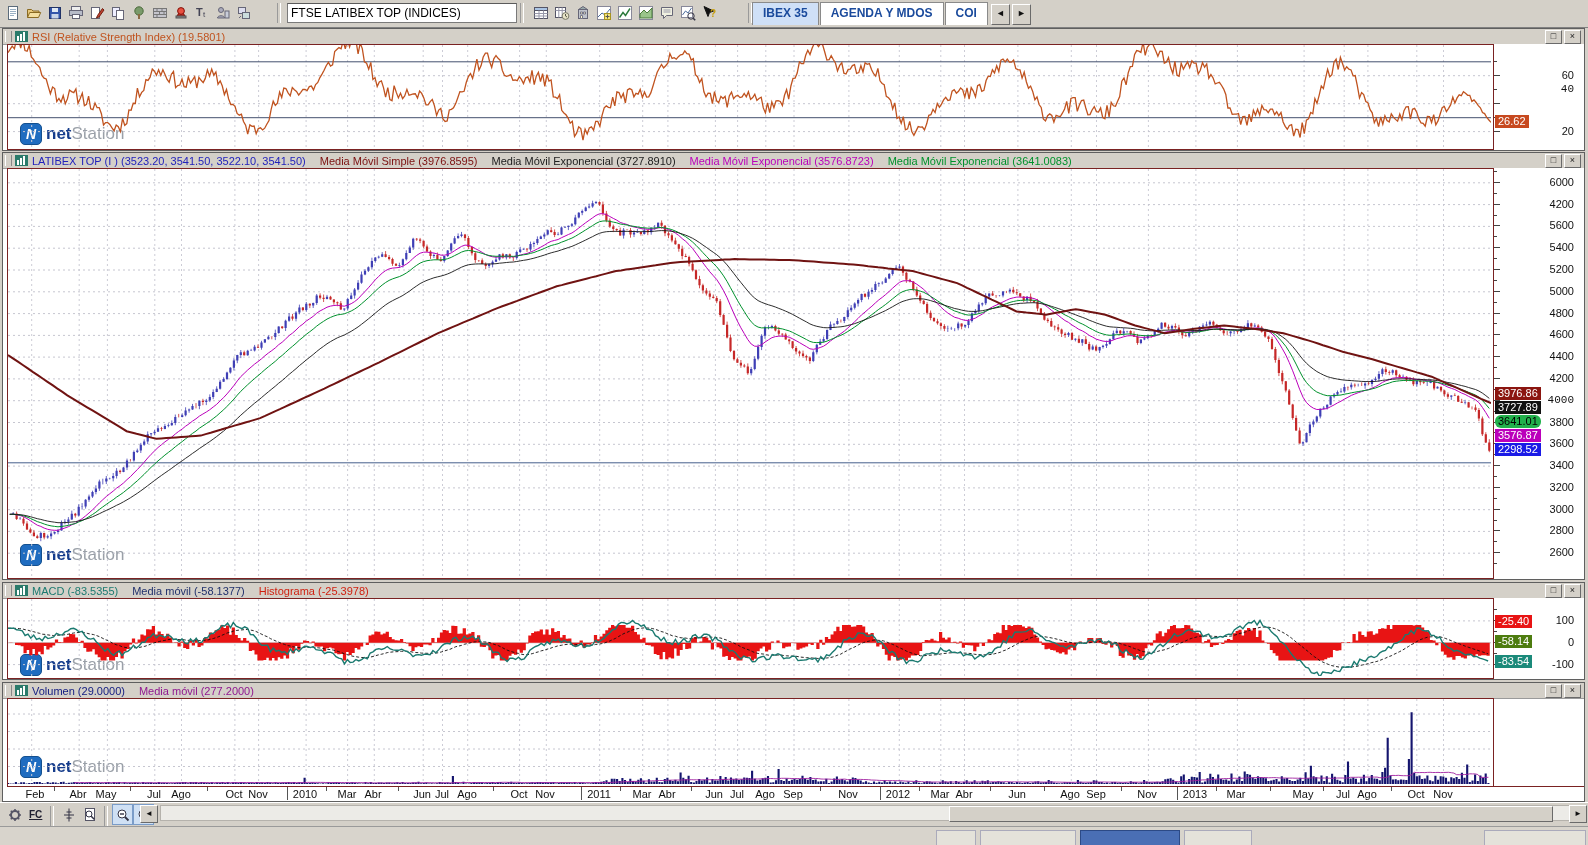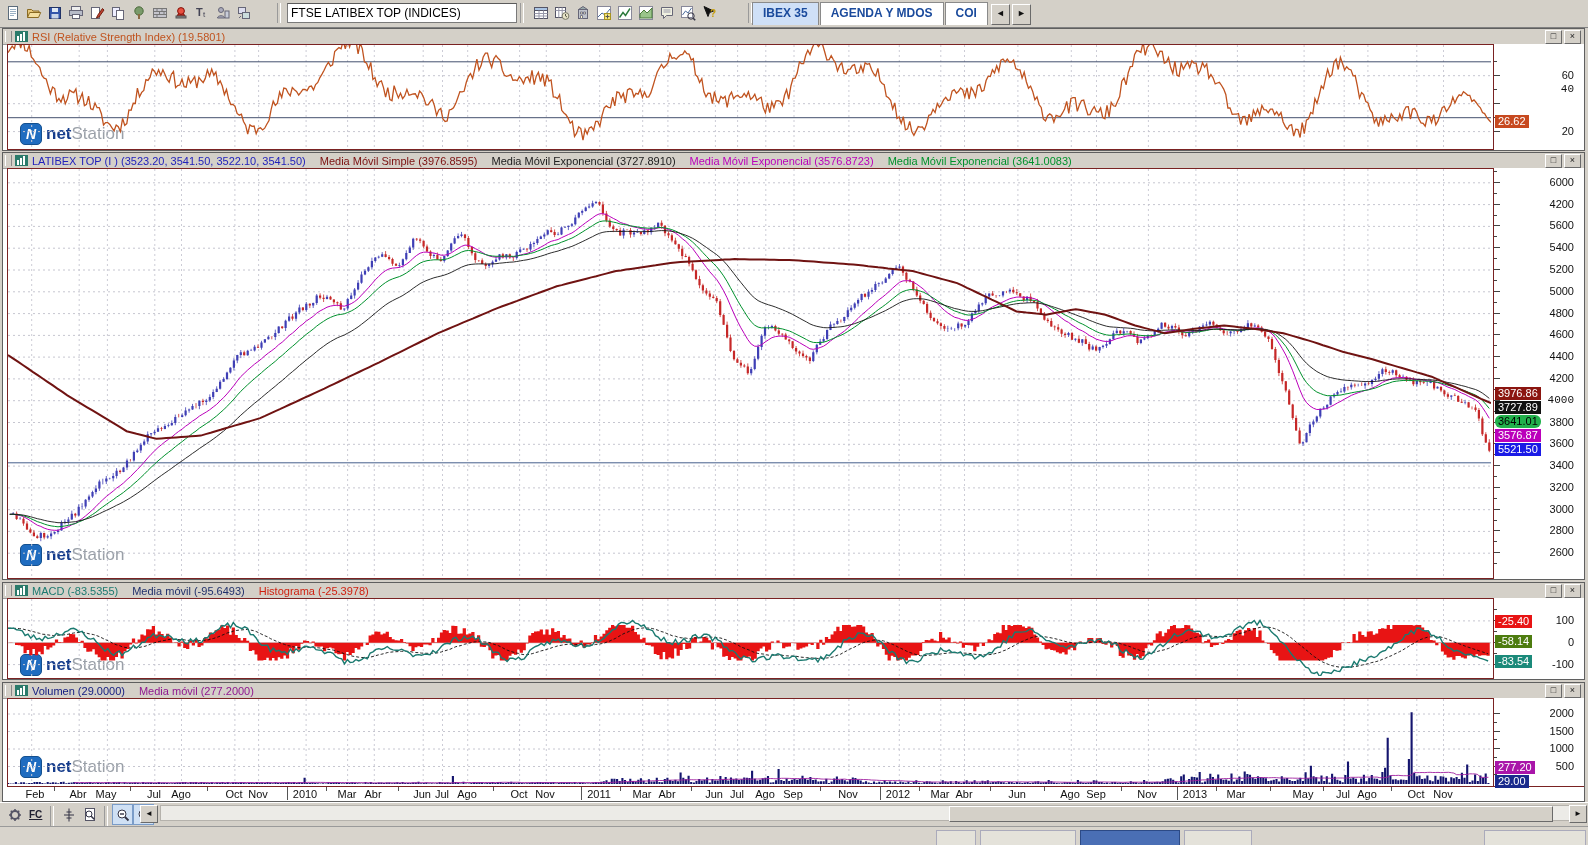--- a/index.html
+++ b/index.html
@@ -334,35 +334,35 @@
           <div class="tickmark" style="top: 112px; width: 3px;"></div>
           <div class="tickmark" style="top: 90px; width: 3px;"></div>
           <div class="tickmark" style="top: 68px; width: 3px;"></div>
           <div class="tickmark" style="top: 47px; width: 3px;"></div>
           <div class="tickmark" style="top: 25px; width: 3px;"></div>
           <div class="tickmark" style="top: 3px; width: 3px;"></div>
           <div class="badge" style="top: 219px; background: rgb(139, 21, 16); color: rgb(255, 255, 255);">3976.86</div>
           <div class="badge" style="top: 233px; background: rgb(17, 17, 17); color: rgb(255, 255, 255);">3727.89</div>
           <div class="badge" style="top: 247px; background: rgb(34, 177, 76); color: rgb(0, 0, 0); border-radius: 6px;">3641.01</div>
           <div class="badge" style="top: 261px; background: rgb(187, 0, 187); color: rgb(255, 255, 255);">3576.87</div>
-          <div class="badge" style="top: 275px; background: rgb(26, 26, 230); color: rgb(255, 255, 255);">5521.50</div>
+          <div class="badge" style="top: 275px; background: rgb(26, 26, 230); color: rgb(255, 255, 255);">2298.52</div>
         </div>
     </div>
   </div>
 
   <div class="panel" id="panel-macd" style="top:582px;height:98px;">
     <div class="phdr">
       <div class="phdr-grip"></div>
       <svg class="phdr-icon" viewBox="0 0 13 11">
           <rect width="13" height="11" fill="#2a7a6a"></rect>
           <rect x="2" y="5" width="2" height="5" fill="#fff"></rect>
           <rect x="5" y="3" width="2" height="7" fill="#fff"></rect>
           <rect x="8" y="1" width="2" height="9" fill="#fff"></rect>
         </svg>
-      <div class="legend" id="legend-macd"><span style="color: rgb(27, 122, 112);">MACD (-83.5355)</span><span style="color: rgb(32, 48, 108);">Media móvil (-95.6493)</span><span style="color: rgb(208, 32, 16);">Histograma (-25.3978)</span></div>
+      <div class="legend" id="legend-macd"><span style="color: rgb(27, 122, 112);">MACD (-83.5355)</span><span style="color: rgb(32, 48, 108);">Media móvil (-58.1377)</span><span style="color: rgb(208, 32, 16);">Histograma (-25.3978)</span></div>
       <div class="phdr-btns">
         <div class="wbtn">□</div>
         <div class="wbtn">×</div>
       </div>
     </div>
     <div class="pbody">
       <div class="plot" id="plot-macd">
           <svg width="1483" height="77">
             <path d="M23.7,0V77M71.2,0V77M99.4,0V77M146.8,0V77M173.5,0V77M226.9,0V77M250.6,0V77M298.1,0V77M339.6,0V77M366.3,0V77M415.2,0V77M434.5,0V77M459.7,0V77M511.6,0V77M538.3,0V77M591.7,0V77M634.7,0V77M659.9,0V77M707.4,0V77M729.6,0V77M757.8,0V77M786.0,0V77M840.9,0V77M891.3,0V77M932.8,0V77M956.5,0V77M1009.9,0V77M1063.3,0V77M1088.5,0V77M1140.4,0V77M1187.9,0V77M1229.4,0V77M1296.1,0V77M1336.2,0V77M1359.9,0V77M1408.8,0V77M1435.5,0V77" stroke="#ccccd6" stroke-width="1" stroke-dasharray="2,3" fill="none"></path>
             <path d="M0,21.9H1483M0,65.6H1483" stroke="#c6c6d0" stroke-width="1" stroke-dasharray="2,3" fill="none"></path>
@@ -415,36 +415,20 @@
             <path d="M23.7,0V85M71.2,0V85M99.4,0V85M146.8,0V85M173.5,0V85M226.9,0V85M250.6,0V85M298.1,0V85M339.6,0V85M366.3,0V85M415.2,0V85M434.5,0V85M459.7,0V85M511.6,0V85M538.3,0V85M591.7,0V85M634.7,0V85M659.9,0V85M707.4,0V85M729.6,0V85M757.8,0V85M786.0,0V85M840.9,0V85M891.3,0V85M932.8,0V85M956.5,0V85M1009.9,0V85M1063.3,0V85M1088.5,0V85M1140.4,0V85M1187.9,0V85M1229.4,0V85M1296.1,0V85M1336.2,0V85M1359.9,0V85M1408.8,0V85M1435.5,0V85" stroke="#ccccd6" stroke-width="1" stroke-dasharray="2,3" fill="none"></path>
             <path d="M0,67.5H1483M0,50.0H1483M0,32.5H1483M0,15.0H1483" stroke="#c6c6d0" stroke-width="1" stroke-dasharray="2,3" fill="none"></path>
             <path d="M0.0,85L0.0,84.1M2.6,85L2.6,84.4M5.3,85L5.3,84.4M7.9,85L7.9,83.1M10.6,85L10.6,84.4M13.2,85L13.2,83.2M15.9,85L15.9,83.3M18.5,85L18.5,84.4M21.2,85L21.2,84.0M23.8,85L23.8,83.9M26.5,85L26.5,83.1M29.1,85L29.1,82.9M31.8,85L31.8,83.0M34.4,85L34.4,83.9M37.1,85L37.1,84.4M39.7,85L39.7,82.9M42.4,85L42.4,83.7M45.0,85L45.0,83.2M47.7,85L47.7,83.4M50.3,85L50.3,84.3M53.0,85L53.0,82.9M55.6,85L55.6,82.8M58.3,85L58.3,84.2M60.9,85L60.9,83.7M63.6,85L63.6,83.4M66.2,85L66.2,82.9M68.9,85L68.9,83.6M71.5,85L71.5,83.9M74.2,85L74.2,83.6M76.8,85L76.8,84.1M79.4,85L79.4,83.6M82.1,85L82.1,83.1M84.7,85L84.7,84.1M87.4,85L87.4,84.2M90.0,85L90.0,84.0M92.7,85L92.7,84.1M95.3,85L95.3,84.2M98.0,85L98.0,83.4M100.6,85L100.6,83.1M103.3,85L103.3,84.3M105.9,85L105.9,82.9M108.6,85L108.6,83.4M111.2,85L111.2,82.9M113.9,85L113.9,84.4M116.5,85L116.5,83.2M119.2,85L119.2,84.3M121.8,85L121.8,83.8M124.5,85L124.5,83.8M127.1,85L127.1,83.6M129.8,85L129.8,83.7M132.4,85L132.4,84.3M135.1,85L135.1,83.1M137.7,85L137.7,83.7M140.4,85L140.4,83.4M143.0,85L143.0,83.5M145.7,85L145.7,83.9M148.3,85L148.3,83.9M150.9,85L150.9,82.9M153.6,85L153.6,83.7M156.2,85L156.2,83.7M158.9,85L158.9,84.1M161.5,85L161.5,84.2M164.2,85L164.2,84.3M166.8,85L166.8,84.1M169.5,85L169.5,83.6M172.1,85L172.1,83.4M174.8,85L174.8,83.1M177.4,85L177.4,83.0M180.1,85L180.1,84.2M182.7,85L182.7,83.0M185.4,85L185.4,83.3M188.0,85L188.0,83.1M190.7,85L190.7,84.1M193.3,85L193.3,83.0M196.0,85L196.0,83.4M198.6,85L198.6,83.7M201.3,85L201.3,83.9M203.9,85L203.9,83.2M206.6,85L206.6,84.3M209.2,85L209.2,83.5M211.9,85L211.9,83.7M214.5,85L214.5,82.9M217.2,85L217.2,84.0M219.8,85L219.8,83.0M222.5,85L222.5,84.3M225.1,85L225.1,83.2M227.7,85L227.7,83.2M230.4,85L230.4,83.8M233.0,85L233.0,82.9M235.7,85L235.7,83.6M238.3,85L238.3,84.3M241.0,85L241.0,84.1M243.6,85L243.6,83.5M246.3,85L246.3,84.0M248.9,85L248.9,82.9M251.6,85L251.6,83.8M254.2,85L254.2,83.6M256.9,85L256.9,83.9M259.5,85L259.5,83.1M262.2,85L262.2,83.4M264.8,85L264.8,84.3M267.5,85L267.5,83.2M270.1,85L270.1,84.0M272.8,85L272.8,83.9M275.4,85L275.4,83.4M278.1,85L278.1,83.6M280.7,85L280.7,82.9M283.4,85L283.4,83.6M286.0,85L286.0,82.9M288.7,85L288.7,84.0M291.3,85L291.3,83.3M294.0,85L294.0,83.4M296.6,85L296.6,78.7M299.2,85L299.2,84.0M301.9,85L301.9,83.9M304.5,85L304.5,83.6M307.2,85L307.2,84.1M309.8,85L309.8,84.3M312.5,85L312.5,84.4M315.1,85L315.1,84.2M317.8,85L317.8,84.5M320.4,85L320.4,83.2M323.1,85L323.1,84.0M325.7,85L325.7,83.5M328.4,85L328.4,83.3M331.0,85L331.0,83.9M333.7,85L333.7,84.2M336.3,85L336.3,84.3M339.0,85L339.0,83.4M341.6,85L341.6,84.0M344.3,85L344.3,83.2M346.9,85L346.9,83.8M349.6,85L349.6,84.2M352.2,85L352.2,84.4M354.9,85L354.9,84.4M357.5,85L357.5,82.9M360.2,85L360.2,84.3M362.8,85L362.8,83.1M365.5,85L365.5,84.0M368.1,85L368.1,84.1M370.8,85L370.8,83.6M373.4,85L373.4,83.4M376.0,85L376.0,83.9M378.7,85L378.7,83.5M381.3,85L381.3,83.5M384.0,85L384.0,84.2M386.6,85L386.6,83.8M389.3,85L389.3,83.2M391.9,85L391.9,83.9M394.6,85L394.6,82.9M397.2,85L397.2,84.1M399.9,85L399.9,83.9M402.5,85L402.5,84.0M405.2,85L405.2,83.5M407.8,85L407.8,83.6M410.5,85L410.5,82.8M413.1,85L413.1,84.2M415.8,85L415.8,84.1M418.4,85L418.4,83.5M421.1,85L421.1,84.5M423.7,85L423.7,84.3M426.4,85L426.4,84.4M429.0,85L429.0,84.3M431.7,85L431.7,83.0M434.3,85L434.3,83.4M437.0,85L437.0,84.1M439.6,85L439.6,83.6M442.3,85L442.3,83.9M444.9,85L444.9,77.0M447.5,85L447.5,83.0M450.2,85L450.2,83.5M452.8,85L452.8,84.5M455.5,85L455.5,82.8M458.1,85L458.1,84.4M460.8,85L460.8,84.4M463.4,85L463.4,84.1M466.1,85L466.1,83.0M468.7,85L468.7,83.6M471.4,85L471.4,83.3M474.0,85L474.0,83.2M476.7,85L476.7,84.2M479.3,85L479.3,83.8M482.0,85L482.0,83.9M484.6,85L484.6,83.0M487.3,85L487.3,84.1M489.9,85L489.9,82.9M492.6,85L492.6,82.9M495.2,85L495.2,84.0M497.9,85L497.9,84.0M500.5,85L500.5,82.9M503.2,85L503.2,82.8M505.8,85L505.8,83.7M508.5,85L508.5,84.0M511.1,85L511.1,83.6M513.8,85L513.8,83.9M516.4,85L516.4,84.3M519.1,85L519.1,84.2M521.7,85L521.7,83.8M524.3,85L524.3,83.2M527.0,85L527.0,83.8M529.6,85L529.6,82.9M532.3,85L532.3,83.0M534.9,85L534.9,83.5M537.6,85L537.6,83.3M540.2,85L540.2,83.4M542.9,85L542.9,83.2M545.5,85L545.5,83.1M548.2,85L548.2,84.4M550.8,85L550.8,83.9M553.5,85L553.5,83.3M556.1,85L556.1,83.4M558.8,85L558.8,83.5M561.4,85L561.4,83.3M564.1,85L564.1,84.2M566.7,85L566.7,83.0M569.4,85L569.4,84.2M572.0,85L572.0,83.6M574.7,85L574.7,83.5M577.3,85L577.3,84.2M580.0,85L580.0,84.5M582.6,85L582.6,84.3M585.3,85L585.3,83.4M587.9,85L587.9,83.0M590.6,85L590.6,83.3M593.2,85L593.2,82.8M595.8,85L595.8,82.3M598.5,85L598.5,81.2M601.1,85L601.1,83.1M603.8,85L603.8,79.8M606.4,85L606.4,79.7M609.1,85L609.1,79.9M611.7,85L611.7,81.9M614.4,85L614.4,78.9M617.0,85L617.0,80.9M619.7,85L619.7,83.0M622.3,85L622.3,79.7M625.0,85L625.0,82.1M627.6,85L627.6,82.4M630.3,85L630.3,80.7M632.9,85L632.9,79.3M635.6,85L635.6,81.7M638.2,85L638.2,83.7M640.9,85L640.9,80.3M643.5,85L643.5,82.5M646.2,85L646.2,82.6M648.8,85L648.8,78.7M651.5,85L651.5,82.9M654.1,85L654.1,83.2M656.8,85L656.8,79.9M659.4,85L659.4,78.8M662.1,85L662.1,80.9M664.7,85L664.7,81.9M667.4,85L667.4,80.7M670.0,85L670.0,82.3M672.6,85L672.6,73.5M675.3,85L675.3,78.7M677.9,85L677.9,80.3M680.6,85L680.6,76.7M683.2,85L683.2,83.0M685.9,85L685.9,83.4M688.5,85L688.5,82.0M691.2,85L691.2,80.0M693.8,85L693.8,81.4M696.5,85L696.5,80.8M699.1,85L699.1,78.5M701.8,85L701.8,83.6M704.4,85L704.4,79.9M707.1,85L707.1,81.4M709.7,85L709.7,81.5M712.4,85L712.4,77.0M715.0,85L715.0,80.8M717.7,85L717.7,78.0M720.3,85L720.3,81.5M723.0,85L723.0,78.4M725.6,85L725.6,80.3M728.3,85L728.3,79.5M730.9,85L730.9,81.0M733.6,85L733.6,80.3M736.2,85L736.2,78.6M738.9,85L738.9,78.7M741.5,85L741.5,79.0M744.1,85L744.1,71.7M746.8,85L746.8,79.8M749.4,85L749.4,81.5M752.1,85L752.1,80.7M754.7,85L754.7,79.3M757.4,85L757.4,78.8M760.0,85L760.0,77.1M762.7,85L762.7,83.5M765.3,85L765.3,83.2M768.0,85L768.0,81.2M770.6,85L770.6,70.0M773.3,85L773.3,80.9M775.9,85L775.9,82.0M778.6,85L778.6,79.4M781.2,85L781.2,82.0M783.9,85L783.9,80.8M786.5,85L786.5,79.8M789.2,85L789.2,80.8M791.8,85L791.8,80.0M794.5,85L794.5,76.7M797.1,85L797.1,79.6M799.8,85L799.8,80.8M802.4,85L802.4,77.9M805.1,85L805.1,81.0M807.7,85L807.7,80.5M810.4,85L810.4,82.5M813.0,85L813.0,82.2M815.7,85L815.7,82.3M818.3,85L818.3,79.7M820.9,85L820.9,84.0M823.6,85L823.6,82.5M826.2,85L826.2,79.6M828.9,85L828.9,77.6M831.5,85L831.5,80.7M834.2,85L834.2,80.0M836.8,85L836.8,81.2M839.5,85L839.5,82.6M842.1,85L842.1,80.2M844.8,85L844.8,78.4M847.4,85L847.4,79.0M850.1,85L850.1,80.8M852.7,85L852.7,81.4M855.4,85L855.4,83.2M858.0,85L858.0,82.3M860.7,85L860.7,83.5M863.3,85L863.3,83.9M866.0,85L866.0,82.5M868.6,85L868.6,83.7M871.3,85L871.3,82.7M873.9,85L873.9,83.5M876.6,85L876.6,81.3M879.2,85L879.2,83.2M881.9,85L881.9,82.5M884.5,85L884.5,83.4M887.2,85L887.2,82.6M889.8,85L889.8,83.9M892.4,85L892.4,82.6M895.1,85L895.1,83.2M897.7,85L897.7,83.7M900.4,85L900.4,82.5M903.0,85L903.0,84.3M905.7,85L905.7,82.7M908.3,85L908.3,81.3M911.0,85L911.0,83.7M913.6,85L913.6,84.3M916.3,85L916.3,82.9M918.9,85L918.9,82.3M921.6,85L921.6,82.5M924.2,85L924.2,83.3M926.9,85L926.9,83.6M929.5,85L929.5,84.2M932.2,85L932.2,83.3M934.8,85L934.8,81.2M937.5,85L937.5,82.6M940.1,85L940.1,83.3M942.8,85L942.8,82.3M945.4,85L945.4,84.2M948.1,85L948.1,82.1M950.7,85L950.7,83.1M953.4,85L953.4,84.1M956.0,85L956.0,82.8M958.7,85L958.7,81.3M961.3,85L961.3,83.5M964.0,85L964.0,82.9M966.6,85L966.6,81.3M969.2,85L969.2,83.6M971.9,85L971.9,83.5M974.5,85L974.5,81.7M977.2,85L977.2,82.3M979.8,85L979.8,81.3M982.5,85L982.5,83.4M985.1,85L985.1,83.0M987.8,85L987.8,83.1M990.4,85L990.4,82.3M993.1,85L993.1,83.0M995.7,85L995.7,83.3M998.4,85L998.4,84.2M1001.0,85L1001.0,83.1M1003.7,85L1003.7,83.0M1006.3,85L1006.3,83.9M1009.0,85L1009.0,82.9M1011.6,85L1011.6,83.5M1014.3,85L1014.3,84.1M1016.9,85L1016.9,83.5M1019.6,85L1019.6,82.9M1022.2,85L1022.2,84.0M1024.9,85L1024.9,83.5M1027.5,85L1027.5,82.6M1030.2,85L1030.2,82.2M1032.8,85L1032.8,83.4M1035.5,85L1035.5,83.3M1038.1,85L1038.1,83.1M1040.7,85L1040.7,80.9M1043.4,85L1043.4,82.3M1046.0,85L1046.0,83.6M1048.7,85L1048.7,84.1M1051.3,85L1051.3,84.2M1054.0,85L1054.0,84.2M1056.6,85L1056.6,83.2M1059.3,85L1059.3,83.3M1061.9,85L1061.9,83.3M1064.6,85L1064.6,83.6M1067.2,85L1067.2,84.0M1069.9,85L1069.9,80.9M1072.5,85L1072.5,82.8M1075.2,85L1075.2,83.8M1077.8,85L1077.8,83.9M1080.5,85L1080.5,83.6M1083.1,85L1083.1,83.3M1085.8,85L1085.8,81.3M1088.4,85L1088.4,81.5M1091.1,85L1091.1,83.0M1093.7,85L1093.7,82.9M1096.4,85L1096.4,83.9M1099.0,85L1099.0,83.4M1101.7,85L1101.7,84.2M1104.3,85L1104.3,83.1M1107.0,85L1107.0,83.1M1109.6,85L1109.6,83.7M1112.3,85L1112.3,83.5M1114.9,85L1114.9,83.9M1117.5,85L1117.5,83.5M1120.2,85L1120.2,83.9M1122.8,85L1122.8,82.3M1125.5,85L1125.5,83.1M1128.1,85L1128.1,83.2M1130.8,85L1130.8,84.2M1133.4,85L1133.4,83.5M1136.1,85L1136.1,81.0M1138.7,85L1138.7,82.5M1141.4,85L1141.4,82.9M1144.0,85L1144.0,83.6M1146.7,85L1146.7,83.1M1149.3,85L1149.3,82.8M1152.0,85L1152.0,83.0M1154.6,85L1154.6,82.3M1157.3,85L1157.3,80.3M1159.9,85L1159.9,79.8M1162.6,85L1162.6,79.2M1165.2,85L1165.2,80.7M1167.9,85L1167.9,82.6M1170.5,85L1170.5,83.4M1173.2,85L1173.2,77.3M1175.8,85L1175.8,75.5M1178.5,85L1178.5,83.3M1181.1,85L1181.1,80.1M1183.8,85L1183.8,77.7M1186.4,85L1186.4,77.9M1189.0,85L1189.0,78.5M1191.7,85L1191.7,73.0M1194.3,85L1194.3,83.5M1197.0,85L1197.0,82.5M1199.6,85L1199.6,79.2M1202.3,85L1202.3,74.7M1204.9,85L1204.9,78.1M1207.6,85L1207.6,80.4M1210.2,85L1210.2,75.6M1212.9,85L1212.9,79.9M1215.5,85L1215.5,80.8M1218.2,85L1218.2,80.5M1220.8,85L1220.8,81.7M1223.5,85L1223.5,74.5M1226.1,85L1226.1,82.6M1228.8,85L1228.8,80.4M1231.4,85L1231.4,77.5M1234.1,85L1234.1,82.1M1236.7,85L1236.7,72.5M1239.4,85L1239.4,75.0M1242.0,85L1242.0,75.8M1244.7,85L1244.7,78.6M1247.3,85L1247.3,79.7M1250.0,85L1250.0,77.3M1252.6,85L1252.6,78.2M1255.3,85L1255.3,78.7M1257.9,85L1257.9,79.2M1260.5,85L1260.5,81.9M1263.2,85L1263.2,81.4M1265.8,85L1265.8,80.7M1268.5,85L1268.5,80.0M1271.1,85L1271.1,82.4M1273.8,85L1273.8,77.3M1276.4,85L1276.4,79.6M1279.1,85L1279.1,79.1M1281.7,85L1281.7,81.0M1284.4,85L1284.4,81.9M1287.0,85L1287.0,82.0M1289.7,85L1289.7,80.5M1292.3,85L1292.3,78.8M1295.0,85L1295.0,82.1M1297.6,85L1297.6,73.2M1300.3,85L1300.3,79.3M1302.9,85L1302.9,66.8M1305.6,85L1305.6,77.3M1308.2,85L1308.2,78.2M1310.9,85L1310.9,82.4M1313.5,85L1313.5,76.4M1316.2,85L1316.2,82.0M1318.8,85L1318.8,77.3M1321.5,85L1321.5,83.4M1324.1,85L1324.1,74.7M1326.8,85L1326.8,77.8M1329.4,85L1329.4,80.7M1332.1,85L1332.1,81.7M1334.7,85L1334.7,83.3M1337.3,85L1337.3,75.9M1340.0,85L1340.0,62.6M1342.6,85L1342.6,79.5M1345.3,85L1345.3,78.4M1347.9,85L1347.9,79.7M1350.6,85L1350.6,83.6M1353.2,85L1353.2,79.4M1355.9,85L1355.9,75.8M1358.5,85L1358.5,82.2M1361.2,85L1361.2,79.1M1363.8,85L1363.8,76.1M1366.5,85L1366.5,79.6M1369.1,85L1369.1,79.7M1371.8,85L1371.8,81.2M1374.4,85L1374.4,73.0M1377.1,85L1377.1,68.8M1379.7,85L1379.7,38.8M1382.4,85L1382.4,76.6M1385.0,85L1385.0,80.4M1387.7,85L1387.7,80.3M1390.3,85L1390.3,81.3M1393.0,85L1393.0,80.4M1395.6,85L1395.6,80.7M1398.3,85L1398.3,81.1M1400.9,85L1400.9,59.9M1403.6,85L1403.6,13.3M1406.2,85L1406.2,73.9M1408.9,85L1408.9,77.3M1411.5,85L1411.5,76.5M1414.1,85L1414.1,80.1M1416.8,85L1416.8,79.6M1419.4,85L1419.4,76.6M1422.1,85L1422.1,81.2M1424.7,85L1424.7,82.3M1427.4,85L1427.4,76.8M1430.0,85L1430.0,80.8M1432.7,85L1432.7,77.2M1435.3,85L1435.3,77.4M1438.0,85L1438.0,78.8M1440.6,85L1440.6,82.5M1443.3,85L1443.3,78.2M1445.9,85L1445.9,79.3M1448.6,85L1448.6,78.1M1451.2,85L1451.2,80.1M1453.9,85L1453.9,73.7M1456.5,85L1456.5,78.7M1459.2,85L1459.2,65.4M1461.8,85L1461.8,83.0M1464.5,85L1464.5,81.5M1467.1,85L1467.1,75.5M1469.8,85L1469.8,81.9M1472.4,85L1472.4,76.6M1475.1,85L1475.1,78.7M1477.7,85L1477.7,74.5M1480.4,85L1480.4,84.0" stroke="#14146e" stroke-width="2.1185714285714288" fill="none"></path>
             <path d="M66.2,83.6L68.9,83.6L71.5,83.6L74.2,83.5L76.8,83.6L79.4,83.5L82.1,83.6L84.7,83.6L87.4,83.5L90.0,83.5L92.7,83.6L95.3,83.6L98.0,83.6L100.6,83.7L103.3,83.6L105.9,83.6L108.6,83.6L111.2,83.6L113.9,83.6L116.5,83.6L119.2,83.6L121.8,83.7L124.5,83.7L127.1,83.7L129.8,83.7L132.4,83.7L135.1,83.7L137.7,83.7L140.4,83.7L143.0,83.7L145.7,83.7L148.3,83.7L150.9,83.7L153.6,83.7L156.2,83.7L158.9,83.7L161.5,83.7L164.2,83.7L166.8,83.7L169.5,83.7L172.1,83.7L174.8,83.7L177.4,83.7L180.1,83.7L182.7,83.7L185.4,83.7L188.0,83.7L190.7,83.6L193.3,83.6L196.0,83.6L198.6,83.6L201.3,83.6L203.9,83.6L206.6,83.6L209.2,83.6L211.9,83.6L214.5,83.6L217.2,83.6L219.8,83.6L222.5,83.6L225.1,83.6L227.7,83.6L230.4,83.5L233.0,83.5L235.7,83.5L238.3,83.5L241.0,83.5L243.6,83.5L246.3,83.6L248.9,83.5L251.6,83.5L254.2,83.6L256.9,83.6L259.5,83.6L262.2,83.6L264.8,83.6L267.5,83.6L270.1,83.6L272.8,83.6L275.4,83.6L278.1,83.6L280.7,83.6L283.4,83.6L286.0,83.6L288.7,83.6L291.3,83.6L294.0,83.6L296.6,83.6L299.2,83.4L301.9,83.4L304.5,83.4L307.2,83.4L309.8,83.4L312.5,83.4L315.1,83.4L317.8,83.5L320.4,83.5L323.1,83.5L325.7,83.5L328.4,83.5L331.0,83.5L333.7,83.5L336.3,83.6L339.0,83.6L341.6,83.5L344.3,83.6L346.9,83.6L349.6,83.6L352.2,83.6L354.9,83.7L357.5,83.7L360.2,83.7L362.8,83.7L365.5,83.9L368.1,83.9L370.8,83.9L373.4,83.9L376.0,83.9L378.7,83.9L381.3,83.8L384.0,83.8L386.6,83.8L389.3,83.8L391.9,83.8L394.6,83.8L397.2,83.8L399.9,83.8L402.5,83.8L405.2,83.7L407.8,83.8L410.5,83.7L413.1,83.7L415.8,83.7L418.4,83.7L421.1,83.7L423.7,83.7L426.4,83.8L429.0,83.8L431.7,83.8L434.3,83.8L437.0,83.7L439.6,83.8L442.3,83.8L444.9,83.8L447.5,83.5L450.2,83.5L452.8,83.5L455.5,83.5L458.1,83.5L460.8,83.5L463.4,83.5L466.1,83.5L468.7,83.5L471.4,83.5L474.0,83.5L476.7,83.5L479.3,83.5L482.0,83.5L484.6,83.5L487.3,83.5L489.9,83.5L492.6,83.4L495.2,83.3L497.9,83.3L500.5,83.4L503.2,83.4L505.8,83.3L508.5,83.3L511.1,83.3L513.8,83.6L516.4,83.6L519.1,83.6L521.7,83.6L524.3,83.7L527.0,83.6L529.6,83.6L532.3,83.6L534.9,83.5L537.6,83.5L540.2,83.5L542.9,83.6L545.5,83.5L548.2,83.5L550.8,83.5L553.5,83.5L556.1,83.5L558.8,83.5L561.4,83.6L564.1,83.5L566.7,83.5L569.4,83.5L572.0,83.6L574.7,83.6L577.3,83.6L580.0,83.6L582.6,83.6L585.3,83.6L587.9,83.6L590.6,83.5L593.2,83.6L595.8,83.5L598.5,83.5L601.1,83.4L603.8,83.4L606.4,83.3L609.1,83.1L611.7,83.0L614.4,82.9L617.0,82.7L619.7,82.6L622.3,82.6L625.0,82.4L627.6,82.4L630.3,82.4L632.9,82.2L635.6,82.1L638.2,82.0L640.9,82.0L643.5,81.8L646.2,81.8L648.8,81.7L651.5,81.5L654.1,81.5L656.8,81.5L659.4,81.3L662.1,81.2L664.7,81.1L667.4,81.1L670.0,81.0L672.6,81.1L675.3,80.9L677.9,80.8L680.6,80.8L683.2,80.7L685.9,80.8L688.5,80.8L691.2,80.9L693.8,80.8L696.5,80.8L699.1,80.8L701.8,80.7L704.4,80.8L707.1,80.7L709.7,80.7L712.4,80.7L715.0,80.4L717.7,80.5L720.3,80.3L723.0,80.3L725.6,80.2L728.3,80.3L730.9,80.2L733.6,80.2L736.2,80.2L738.9,80.0L741.5,80.2L744.1,80.2L746.8,79.9L749.4,80.0L752.1,79.9L754.7,79.8L757.4,79.7L760.0,79.7L762.7,79.5L765.3,79.6L768.0,79.8L770.6,79.7L773.3,79.3L775.9,79.3L778.6,79.3L781.2,79.4L783.9,79.5L786.5,79.6L789.2,79.5L791.8,79.6L794.5,79.6L797.1,79.5L799.8,79.4L802.4,79.4L805.1,79.4L807.7,79.5L810.4,79.6L813.0,80.0L815.7,80.1L818.3,80.1L820.9,80.1L823.6,80.3L826.2,80.4L828.9,80.5L831.5,80.3L834.2,80.2L836.8,80.1L839.5,80.6L842.1,80.7L844.8,80.6L847.4,80.5L850.1,80.4L852.7,80.4L855.4,80.5L858.0,80.6L860.7,80.7L863.3,81.0L866.0,81.1L868.6,81.2L871.3,81.4L873.9,81.5L876.6,81.6L879.2,81.6L881.9,81.6L884.5,81.6L887.2,81.7L889.8,81.7L892.4,81.7L895.1,81.9L897.7,82.1L900.4,82.2L903.0,82.3L905.7,82.4L908.3,82.4L911.0,82.5L913.6,82.7L916.3,82.9L918.9,83.0L921.6,83.0L924.2,83.0L926.9,83.0L929.5,83.0L932.2,83.1L934.8,83.1L937.5,83.0L940.1,83.0L942.8,83.0L945.4,83.0L948.1,83.1L950.7,83.0L953.4,83.0L956.0,83.1L958.7,83.1L961.3,83.0L964.0,83.0L966.6,83.0L969.2,82.9L971.9,82.9L974.5,82.9L977.2,83.0L979.8,82.9L982.5,82.8L985.1,82.8L987.8,82.8L990.4,82.8L993.1,82.8L995.7,82.8L998.4,82.7L1001.0,82.8L1003.7,82.9L1006.3,82.9L1009.0,82.9L1011.6,82.9L1014.3,82.9L1016.9,83.0L1019.6,83.0L1022.2,82.9L1024.9,83.0L1027.5,83.1L1030.2,83.0L1032.8,83.0L1035.5,83.1L1038.1,83.1L1040.7,83.1L1043.4,83.0L1046.0,83.0L1048.7,83.1L1051.3,83.1L1054.0,83.2L1056.6,83.2L1059.3,83.3L1061.9,83.3L1064.6,83.3L1067.2,83.3L1069.9,83.3L1072.5,83.2L1075.2,83.2L1077.8,83.2L1080.5,83.2L1083.1,83.2L1085.8,83.2L1088.4,83.1L1091.1,83.0L1093.7,83.0L1096.4,83.0L1099.0,83.1L1101.7,83.1L1104.3,83.1L1107.0,83.1L1109.6,83.2L1112.3,83.3L1114.9,83.3L1117.5,83.3L1120.2,83.2L1122.8,83.2L1125.5,83.2L1128.1,83.2L1130.8,83.2L1133.4,83.2L1136.1,83.2L1138.7,83.2L1141.4,83.2L1144.0,83.1L1146.7,83.1L1149.3,83.1L1152.0,83.1L1154.6,83.2L1157.3,83.2L1159.9,83.1L1162.6,83.0L1165.2,82.8L1167.9,82.7L1170.5,82.6L1173.2,82.6L1175.8,82.4L1178.5,82.0L1181.1,82.0L1183.8,81.9L1186.4,81.7L1189.0,81.4L1191.7,81.3L1194.3,80.9L1197.0,80.9L1199.6,80.8L1202.3,80.6L1204.9,80.4L1207.6,80.2L1210.2,80.1L1212.9,79.8L1215.5,79.6L1218.2,79.6L1220.8,79.5L1223.5,79.4L1226.1,79.2L1228.8,79.3L1231.4,79.4L1234.1,79.2L1236.7,79.2L1239.4,78.8L1242.0,78.7L1244.7,78.7L1247.3,78.5L1250.0,78.5L1252.6,78.5L1255.3,78.5L1257.9,78.5L1260.5,78.8L1263.2,78.7L1265.8,78.6L1268.5,78.7L1271.1,78.9L1273.8,79.1L1276.4,79.0L1279.1,79.1L1281.7,79.1L1284.4,79.1L1287.0,79.2L1289.7,79.2L1292.3,79.4L1295.0,79.3L1297.6,79.3L1300.3,79.2L1302.9,79.0L1305.6,78.8L1308.2,78.9L1310.9,79.0L1313.5,79.2L1316.2,79.0L1318.8,79.2L1321.5,79.2L1324.1,79.4L1326.8,79.2L1329.4,79.0L1332.1,79.0L1334.7,79.0L1337.3,79.2L1340.0,78.9L1342.6,78.3L1345.3,78.3L1347.9,78.3L1350.6,78.2L1353.2,78.3L1355.9,78.2L1358.5,78.0L1361.2,78.1L1363.8,78.0L1366.5,78.1L1369.1,78.1L1371.8,78.7L1374.4,78.8L1377.1,78.6L1379.7,78.1L1382.4,76.6L1385.0,76.4L1387.7,76.5L1390.3,76.3L1393.0,76.6L1395.6,76.7L1398.3,76.7L1400.9,76.7L1403.6,75.8L1406.2,73.3L1408.9,73.7L1411.5,73.6L1414.1,73.5L1416.8,73.6L1419.4,73.4L1422.1,73.3L1424.7,73.5L1427.4,73.5L1430.0,73.4L1432.7,73.6L1435.3,73.5L1438.0,73.4L1440.6,73.3L1443.3,73.7L1445.9,74.1L1448.6,75.7L1451.2,75.7L1453.9,75.7L1456.5,75.5L1459.2,75.4L1461.8,74.8L1464.5,74.9L1467.1,74.9L1469.8,75.5L1472.4,78.3L1475.1,78.4L1477.7,78.4L1480.4,78.3" stroke="#a020a0" stroke-width="0.9" fill="none"></path>
           </svg>
           <div class="watermark" style="bottom: 8px;">
             <div class="wm-badge">N</div>
             <div class="wm-net">net</div>
             <div class="wm-station">Station</div>
           </div>
-        </div>
-      <div class="axis" id="axis-vol">
-          <div class="tickmark" style="top: 15px; width: 6px;"></div>
-          <div class="ticklabel" style="top: 9px;">2000</div>
-          <div class="tickmark" style="top: 33px; width: 6px;"></div>
-          <div class="ticklabel" style="top: 27px;">1500</div>
-          <div class="tickmark" style="top: 50px; width: 6px;"></div>
-          <div class="ticklabel" style="top: 44px;">1000</div>
-          <div class="tickmark" style="top: 68px; width: 6px;"></div>
-          <div class="ticklabel" style="top: 62px;">500</div>
-          <div class="tickmark" style="top: 24px; width: 3px;"></div>
-          <div class="tickmark" style="top: 41px; width: 3px;"></div>
-          <div class="tickmark" style="top: 59px; width: 3px;"></div>
-          <div class="tickmark" style="top: 76px; width: 3px;"></div>
-          <div class="badge" style="top: 63px; background: rgb(169, 21, 169); color: rgb(255, 255, 255);">277.20</div>
-          <div class="badge" style="top: 77px; background: rgb(26, 42, 140); color: rgb(255, 255, 255);">29.00</div>
         </div>
     </div>
     <div id="xaxis">
         <div class="xlabel" style="left: 8px; padding-left: 40px;">Feb</div>
         <div class="xlabel" style="left: 71px;">Abr</div>
         <div class="xtick" style="left: 47px;"></div>
         <div class="xlabel" style="left: 99px;">May</div>
         <div class="xlabel" style="left: 147px;">Jul</div>
         <div class="xtick" style="left: 123px;"></div>
         <div class="xlabel" style="left: 174px;">Ago</div>

